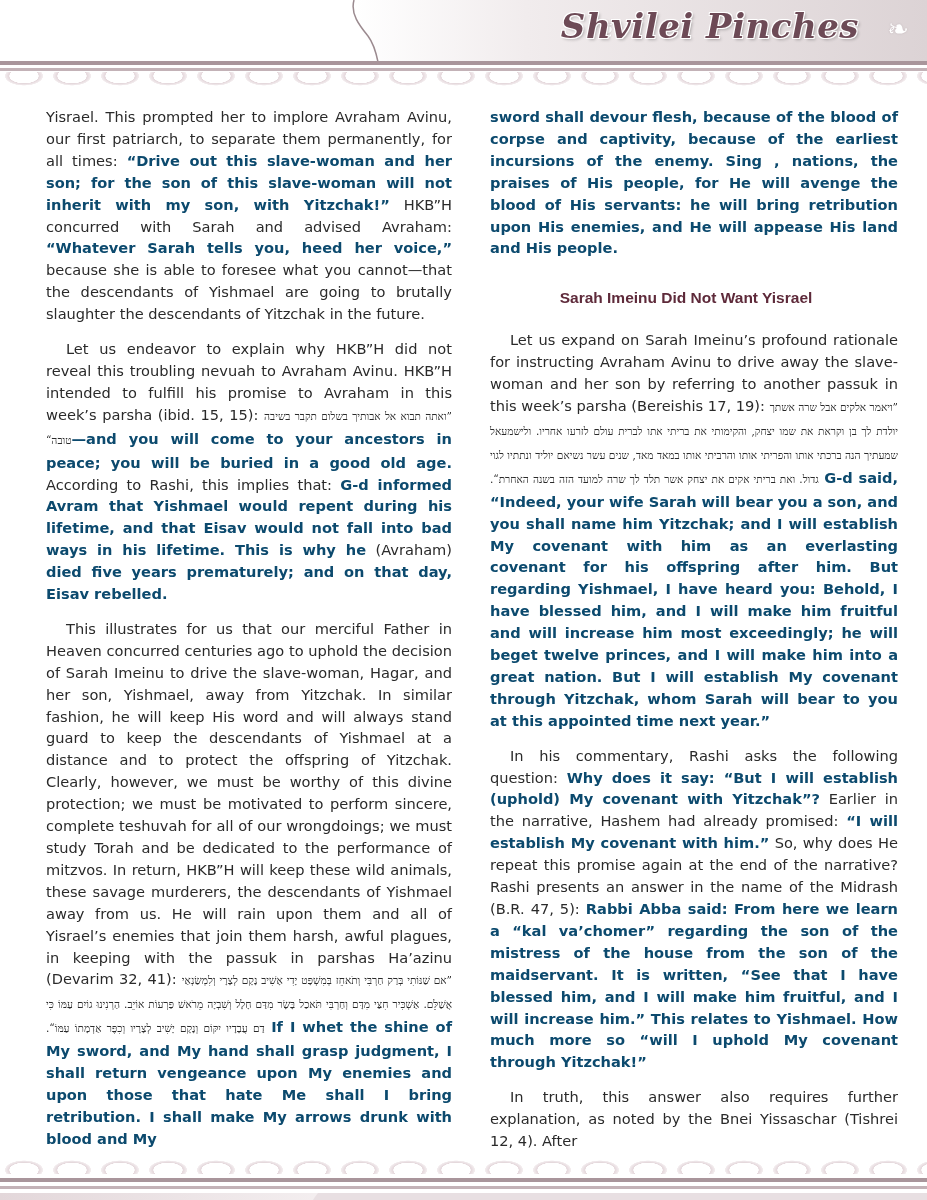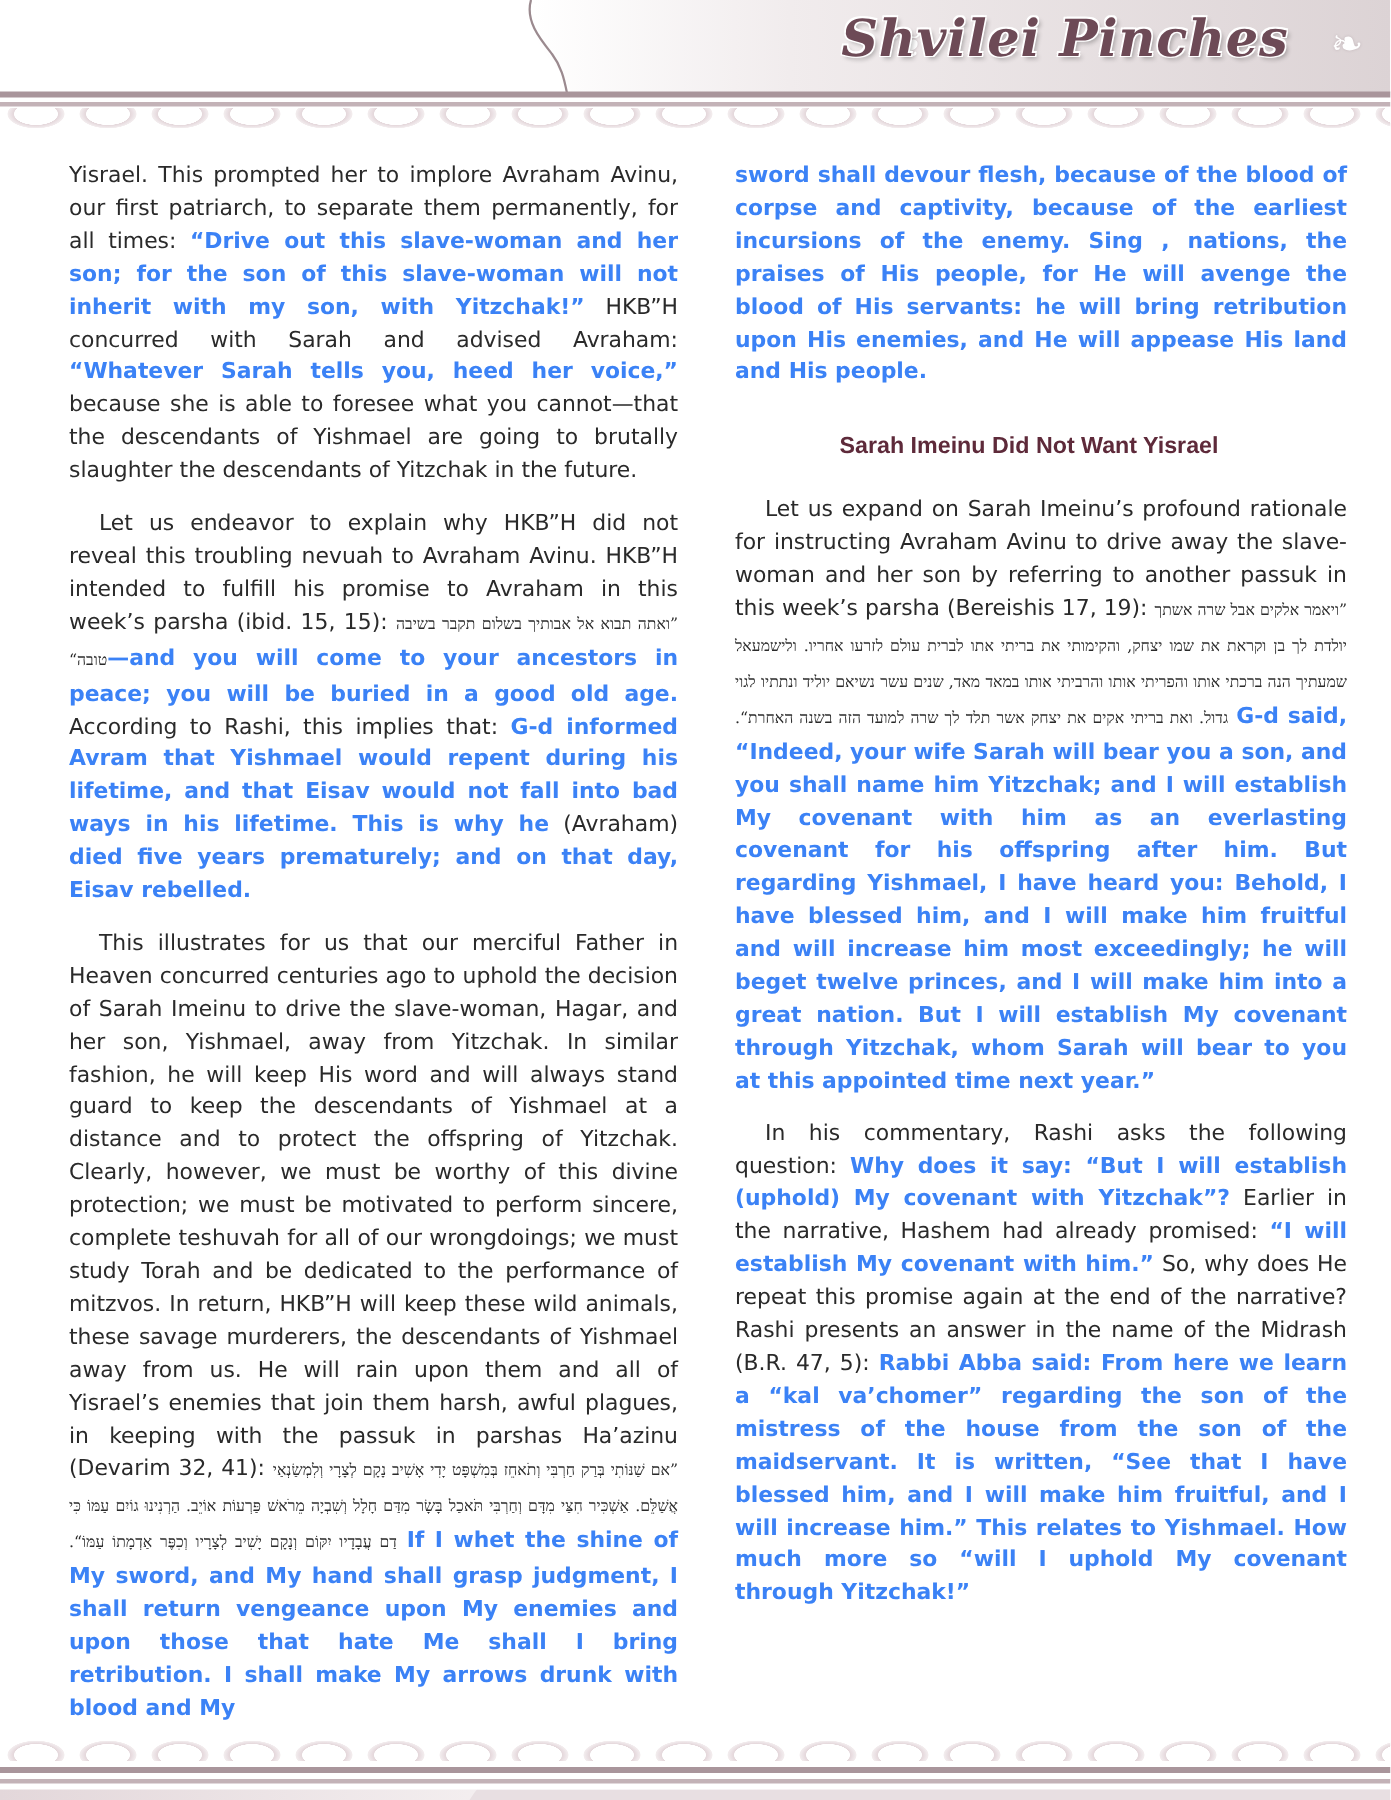--- a/index.html
+++ b/index.html
@@ -48,21 +48,21 @@
   
   .col {
     position: absolute; top: 106px; width: 422px;
     font-size: 14.6px; line-height: 21.9px; text-align: justify;
     hyphens: none;
   }
   .col-left { left: 30px; }
   .col-right { left: 474px; width: 424px; }
   .col p { margin: 0 0 13px 16px; }
   .col p.indent { text-indent: 20px; }
-  .col b { font-weight: bold; color: #3b82f6; }
+  .col b { font-weight: bold; color: #0c4a6e; }
   .heb {
     font-family: "DejaVu Serif", serif; font-size: 10.5px; font-weight: normal;
     direction: rtl; unicode-bidi: isolate;
   }
   .section-heading {
     text-align: center; color: #5e2a3a;
     font-family: "Liberation Sans", sans-serif; font-weight: bold;
     font-size: 15.5px; line-height: 22px; margin: 28px 0 20px 0;
   }
   
@@ -117,20 +117,23 @@
   </p>
   <div class="section-heading">
     <div>Sarah Imeinu Did Not Want Yisrael</div>
   </div>
   <p class="indent">
     <span>Let us expand on Sarah Imeinu’s profound rationale for instructing Avraham Avinu to drive away the slave-woman and her son by referring to another passuk in this week’s parsha (Bereishis 17, 19): </span><span class="heb">”ויאמר אלקים אבל שרה אשתך יולדת לך בן וקראת את שמו יצחק, והקימותי את בריתי אתו לברית עולם לזרעו אחריו. ולישמעאל שמעתיך הנה ברכתי אותו והפריתי אותו והרביתי אותו במאד מאד, שנים עשר נשיאם יוליד ונתתיו לגוי גדול. ואת בריתי אקים את יצחק אשר תלד לך שרה למועד הזה בשנה האחרת“.</span>  <b>G-d said, “Indeed, your wife Sarah will bear you a son, and you shall name him Yitzchak; and I will establish My covenant with him as an everlasting covenant for his offspring after him.  But regarding Yishmael, I have heard you: Behold, I have blessed him, and I will make him fruitful and will increase him most exceedingly; he will beget twelve princes, and I will make him into a great nation.  But I will establish My covenant through Yitzchak, whom Sarah will bear to you at this appointed time next year.”</b>
   </p>
   <p class="indent">
     <span>In his commentary, Rashi asks the following question: </span><b>Why does it say: “But I will establish (uphold) My covenant with Yitzchak”?</b><span>  Earlier in the narrative, Hashem had already promised: </span><b>“I will establish My covenant with him.”</b><span>  So, why does He repeat this promise again at the end of the narrative?  Rashi presents an answer in the name of the Midrash (B.R. 47, 5): </span><b>Rabbi Abba said: From here we learn a “kal va’chomer” regarding the son of the mistress of the house from the son of the maidservant.  It is written, “See that I have blessed him, and I will make him fruitful, and I will increase him.”  This relates to Yishmael.  How much more so “will I uphold My covenant through Yitzchak!”</b>
   </p>
+  <p class="indent">
+    <span>In truth, this answer also requires further explanation, as noted by the Bnei Yissaschar (Tishrei 12, 4).  After</span>
+  </p>
 </div>
 
 <div class="footer">
   <div class="ornament" style="top:0px;transform:scaleY(-1);"></div>
   <div class="rule-thick" style="top:30px;height:4px;"></div>
   <div class="rule-thin" style="top:38px;height:3px;"></div>
   <div class="footer-panel-left"></div>
   <div class="footer-panel-right"></div>
   <div class="footer-text">
     <span>Parshas Lech-Lecha 5784</span>

